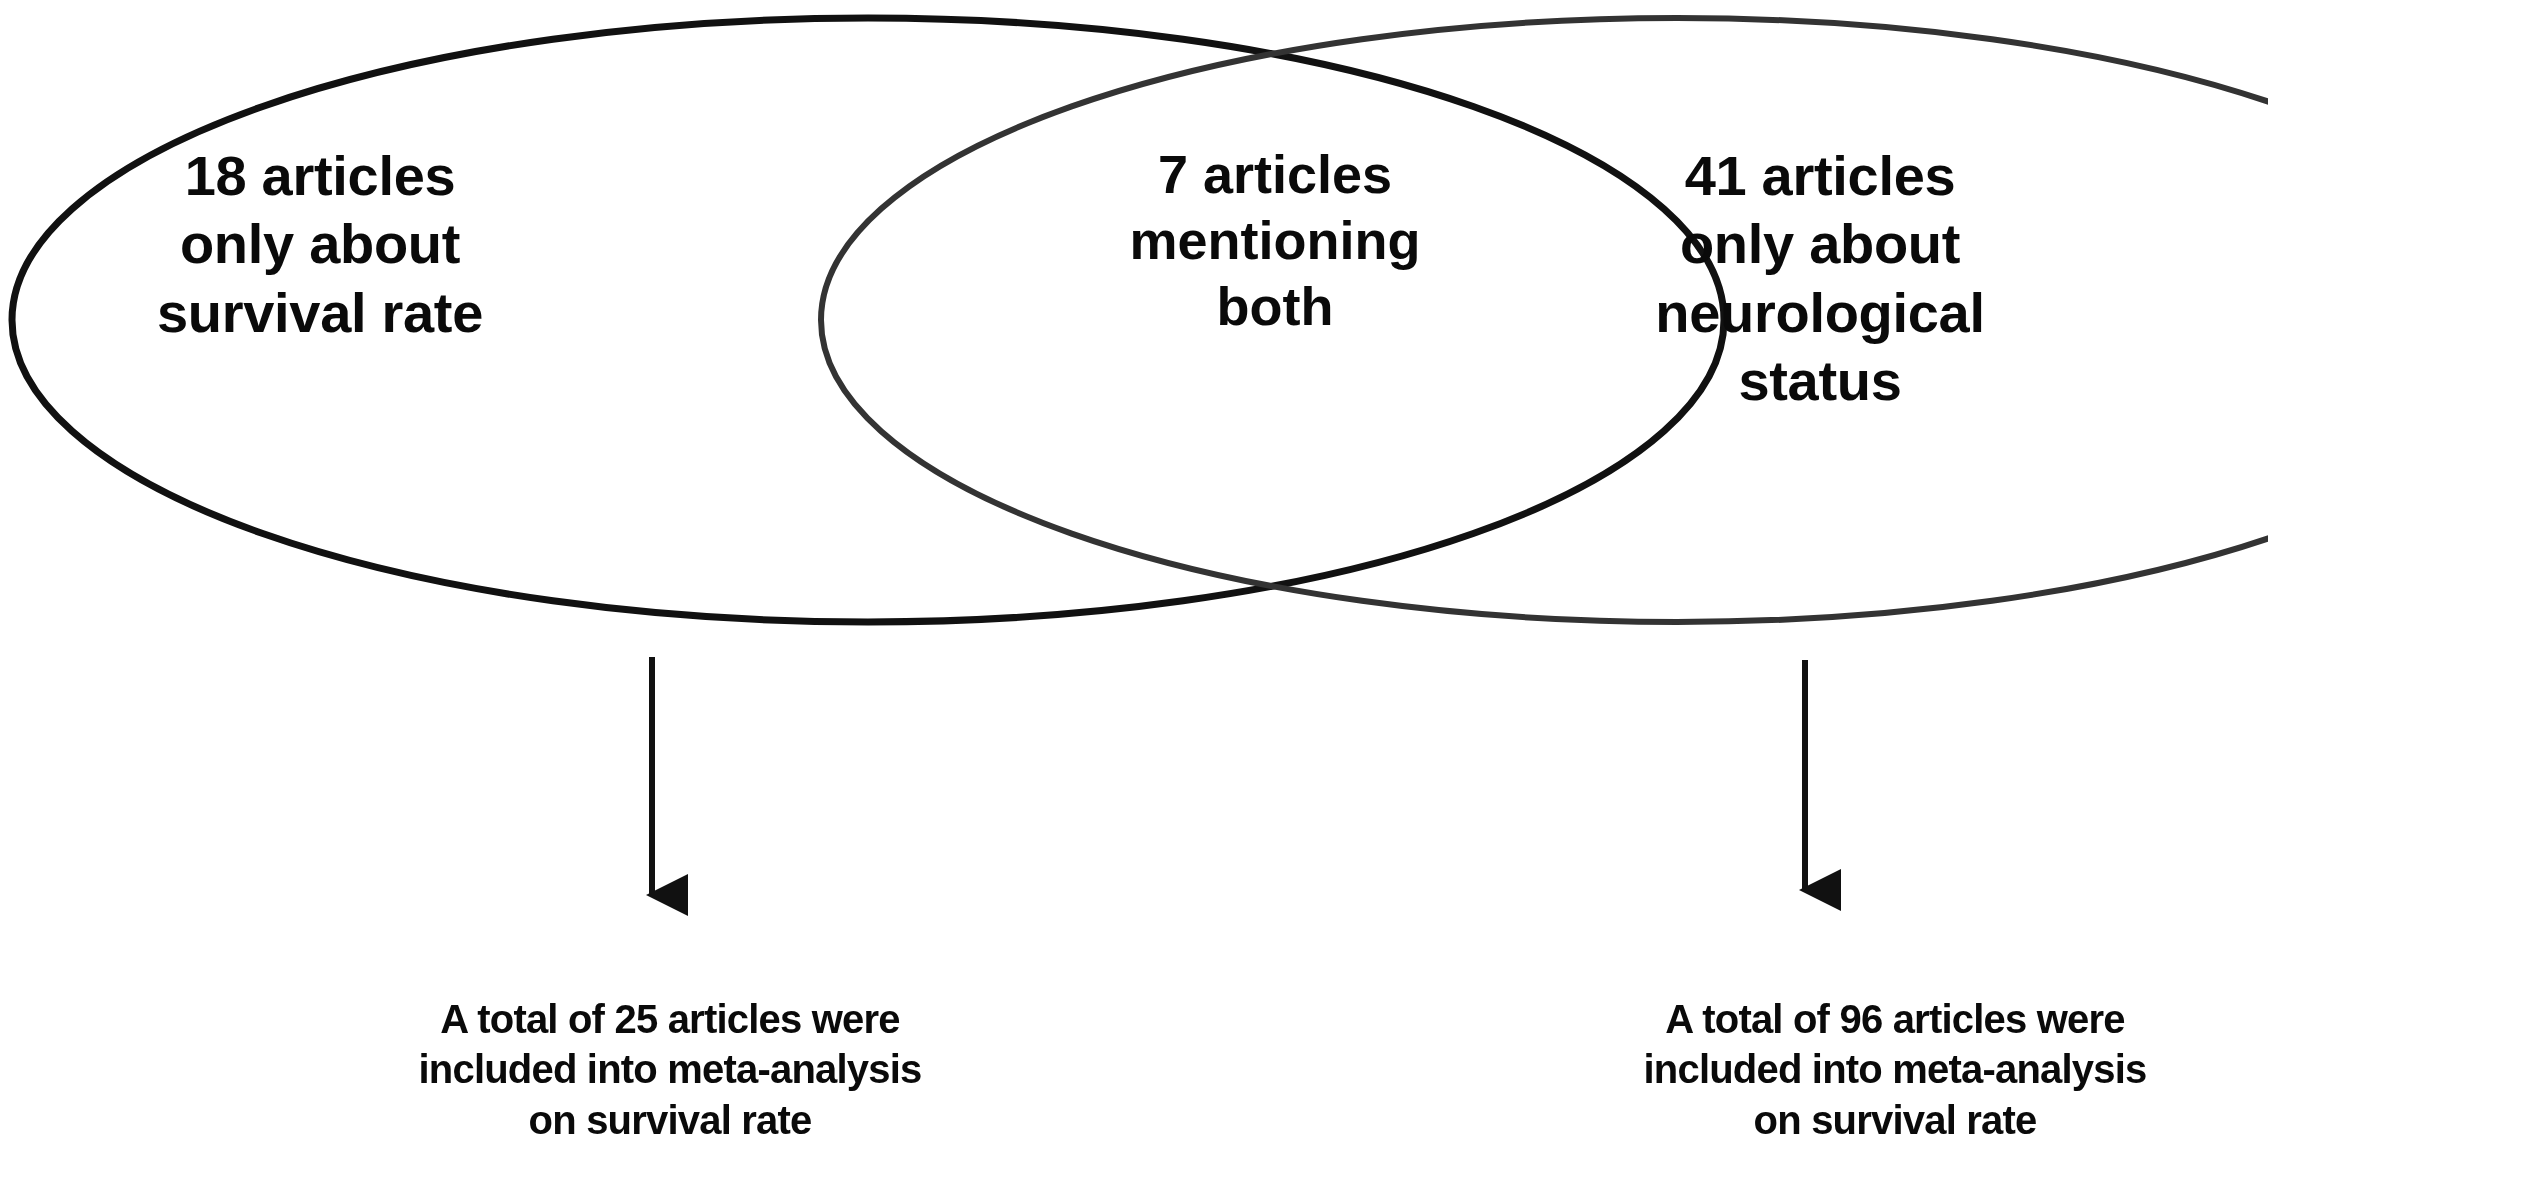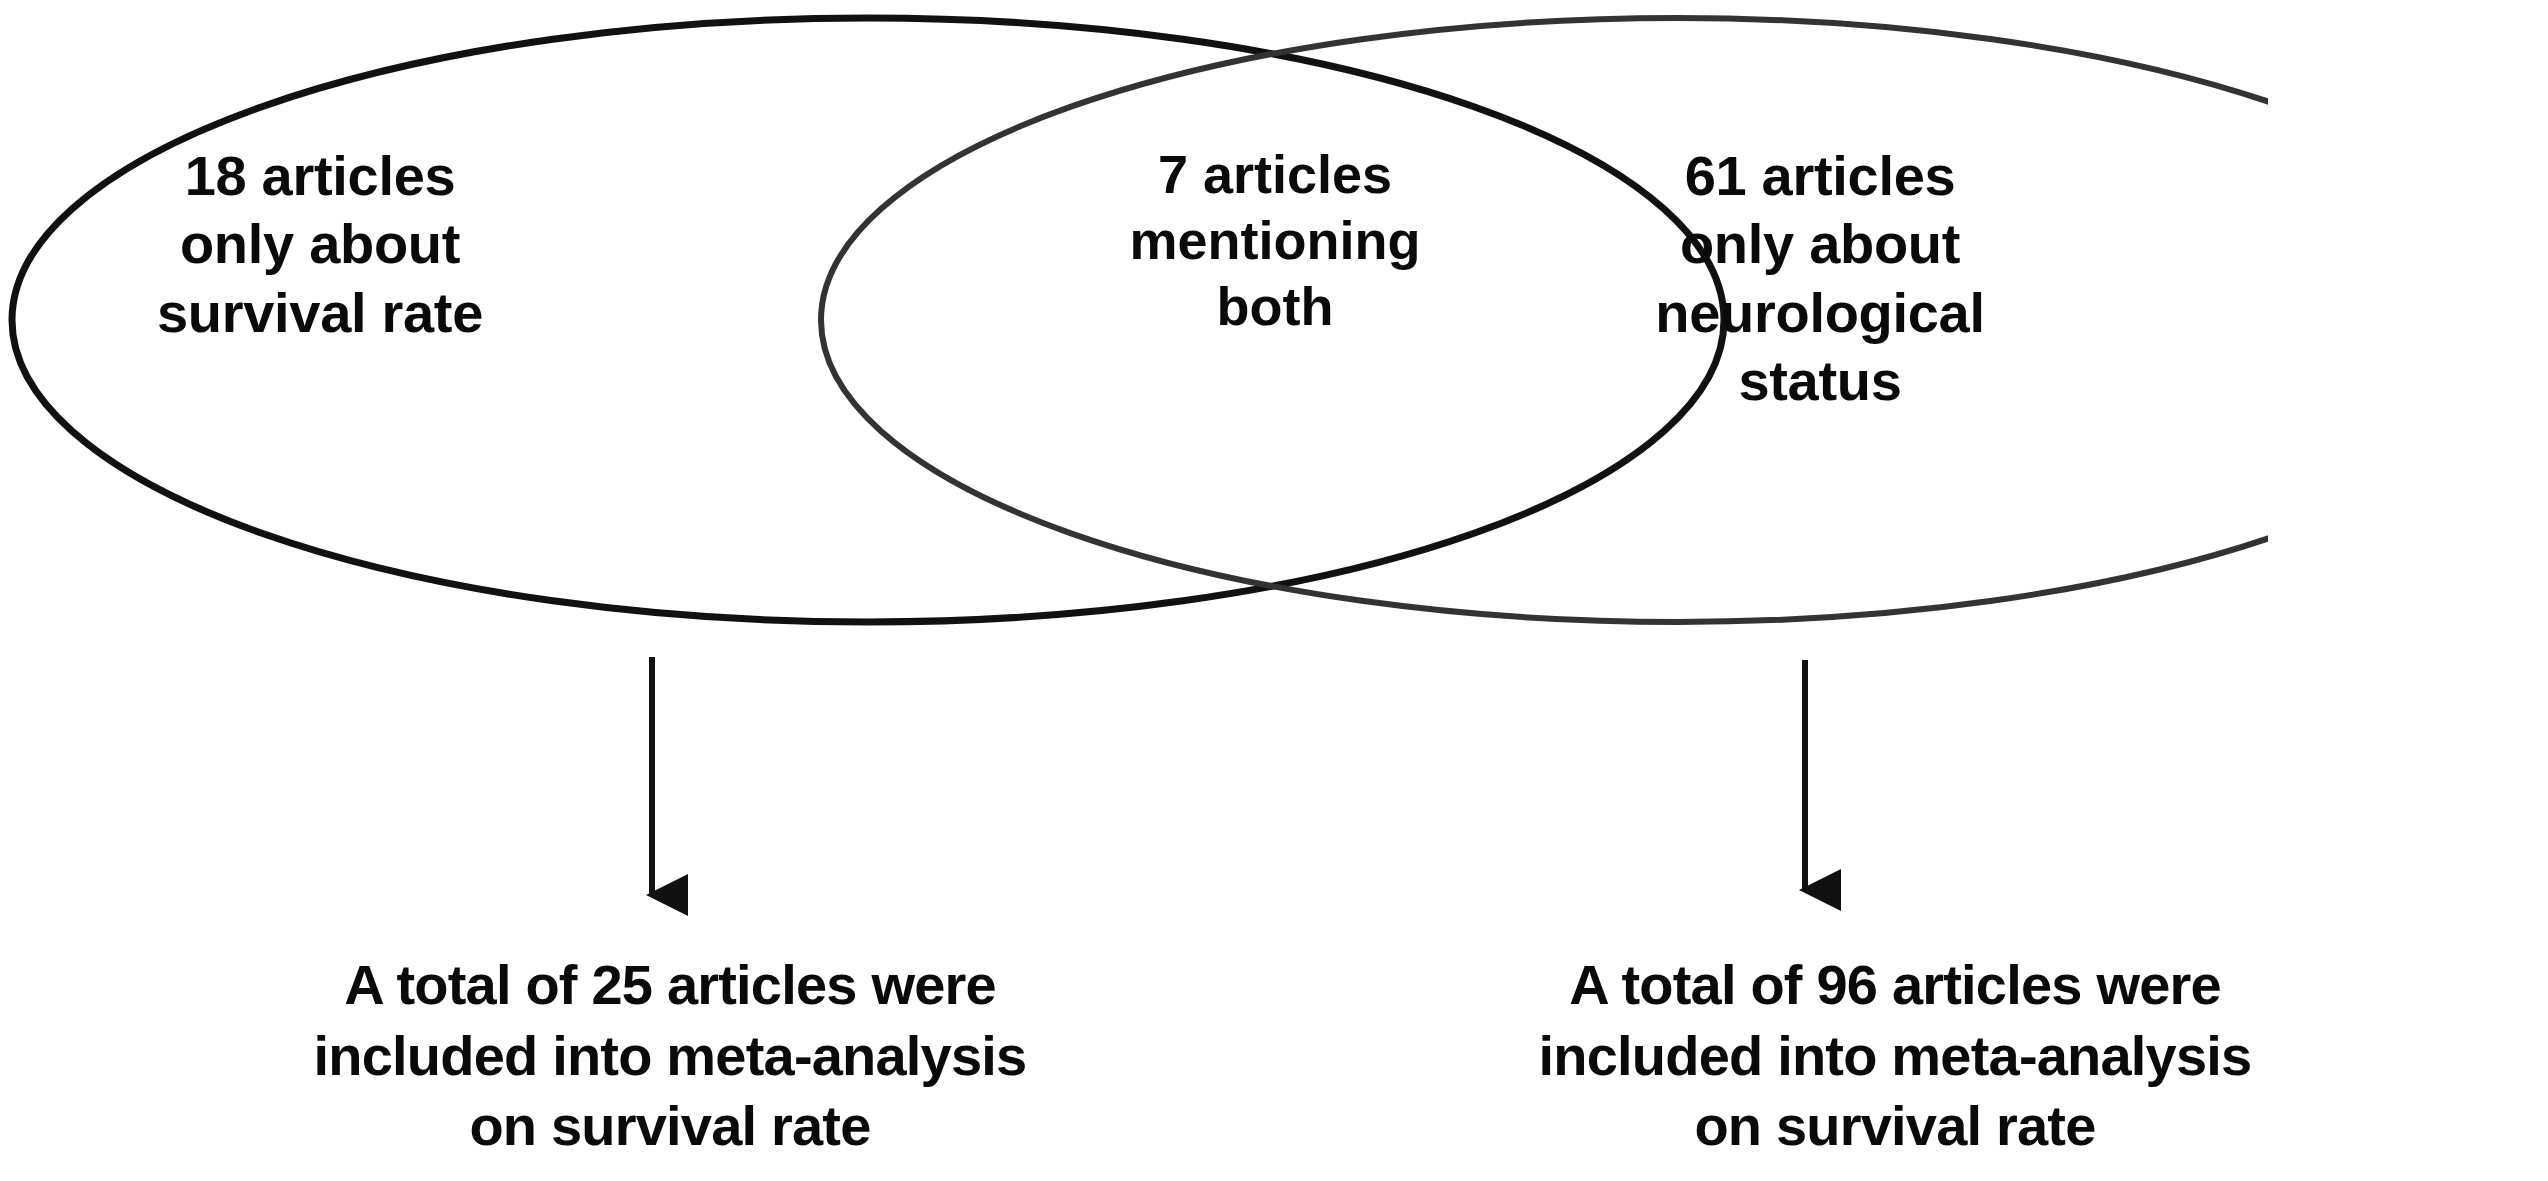--- a/index.html
+++ b/index.html
@@ -54,24 +54,25 @@
     top: 142px;
     width: 500px;
     font-size: 56px;
   }
   .summary-box {
     position: absolute;
     text-align: center;
     color: #0a0a0a;
     font-family: "Liberation Sans", sans-serif;
     font-weight: 700;
-    font-size: 56px;
+    font-size: 40px;
     line-height: 1.26;
     letter-spacing: -0.8px;
     white-space: pre-line;
+    margin-top: 44px;
   }
   #summary-left {
     left: 130px;
     top: 950px;
     width: 1080px;
   }
   #summary-right {
     left: 1355px;
     top: 950px;
     width: 1080px;
@@ -99,21 +100,21 @@
   </svg>
 
   <div class="region-label" id="label-left-only">18 articles
 only about
 survival rate</div>
 
   <div class="region-label" id="label-both">7 articles
 mentioning
 both</div>
 
-  <div class="region-label" id="label-right-only">61 articles
+  <div class="region-label" id="label-right-only">41 articles
 only about
 neurological
 status</div>
 
   <div class="summary-box" id="summary-left">A total of 25 articles were
 included into meta-analysis
 on survival rate</div>
 
   <div class="summary-box" id="summary-right">A total of 96 articles were
 included into meta-analysis

